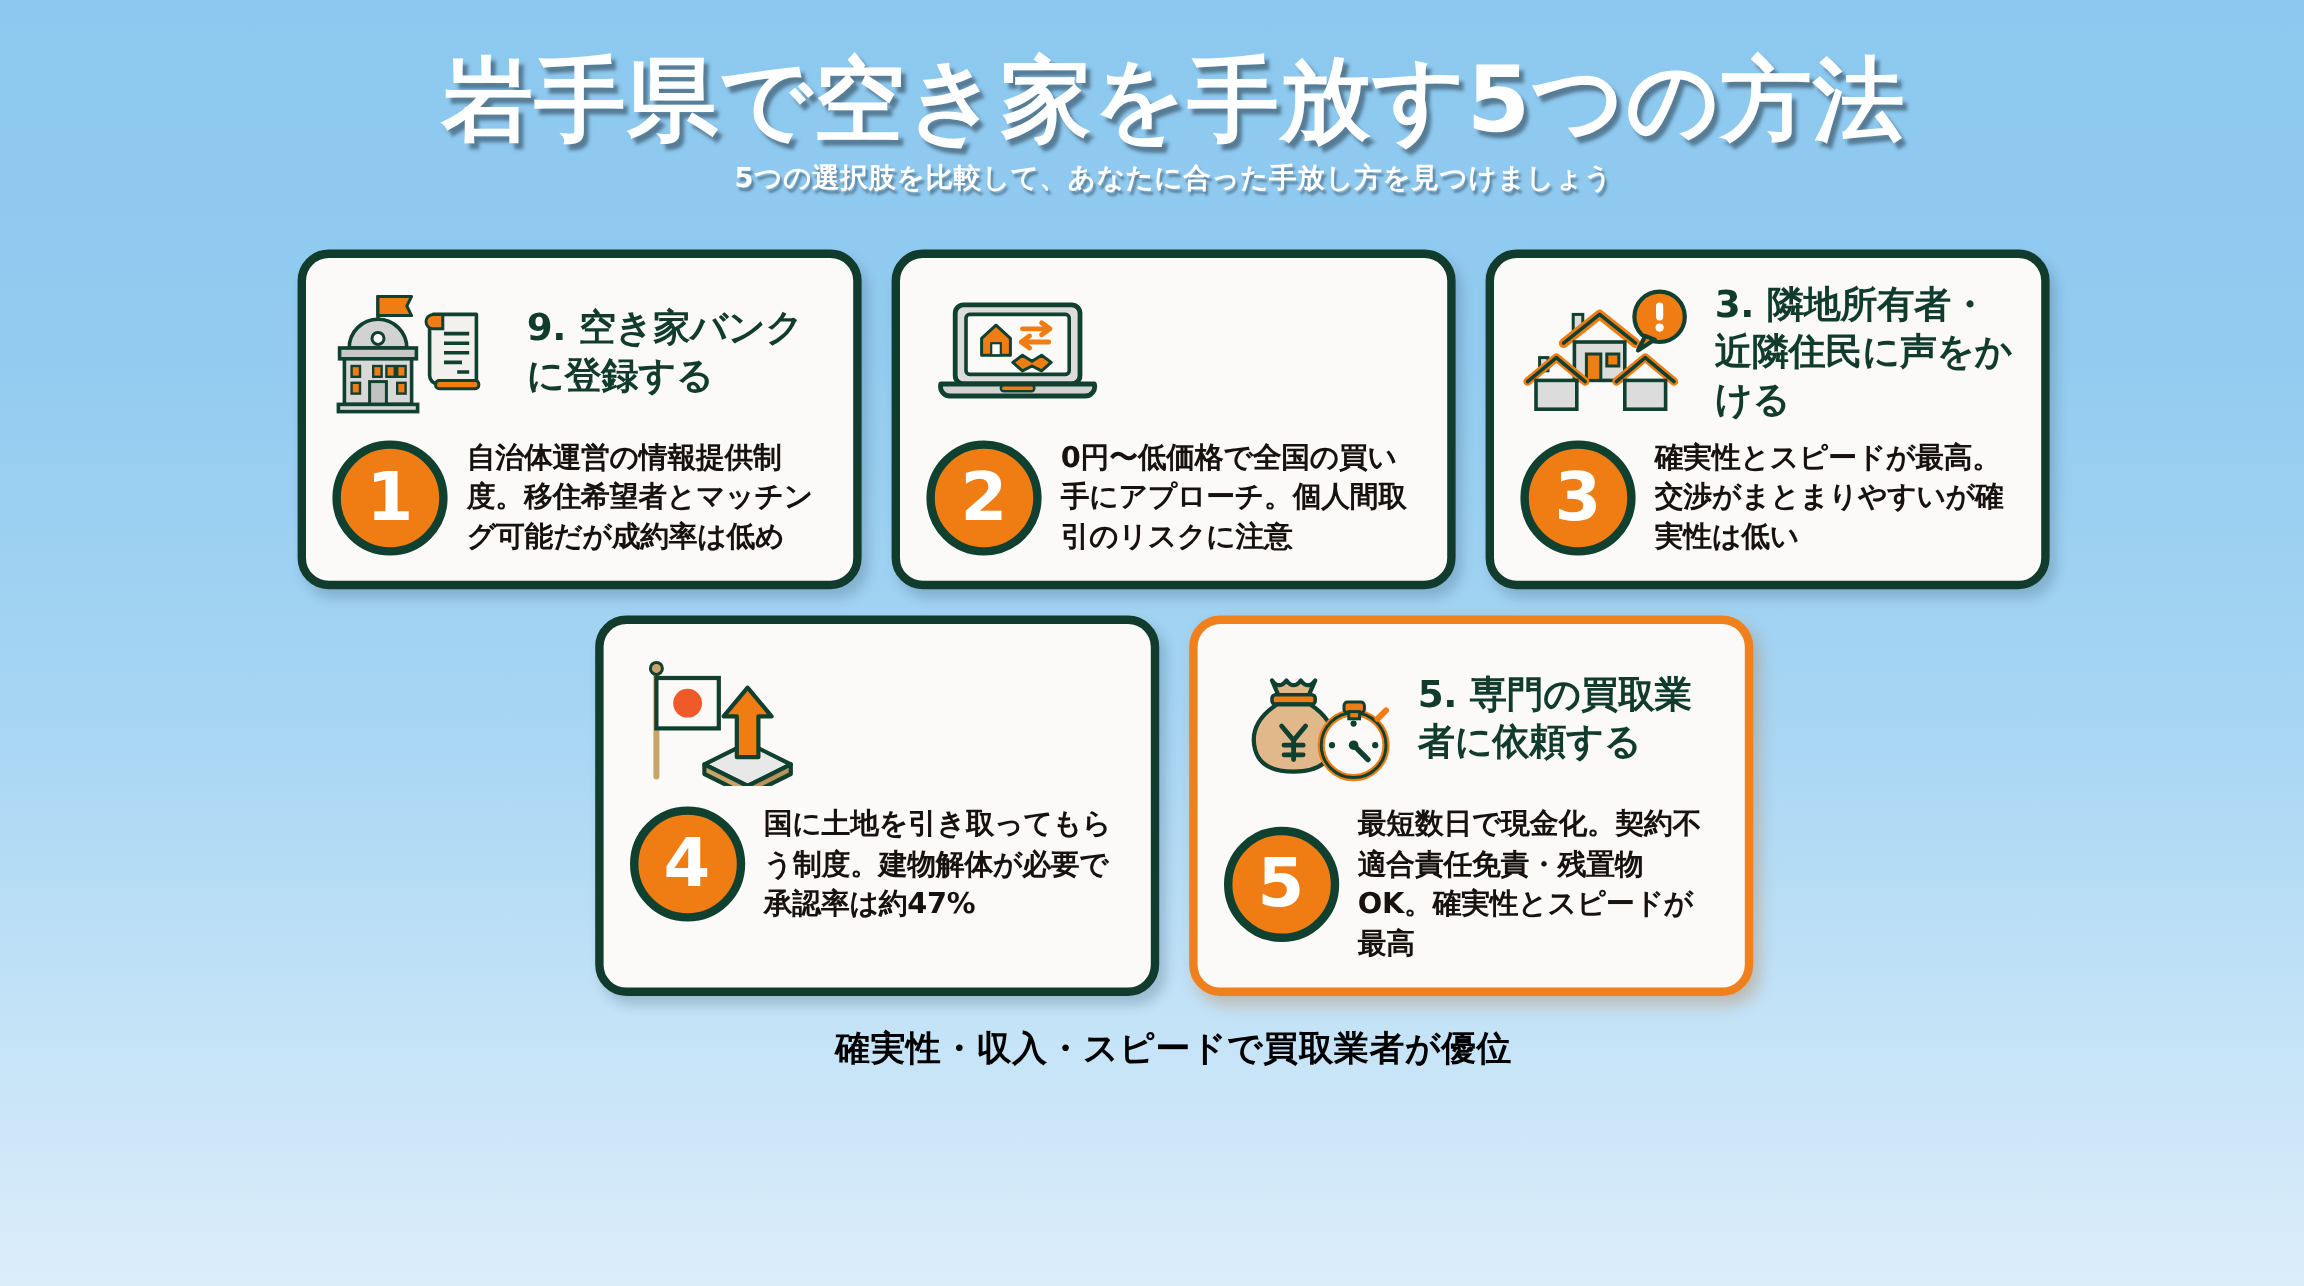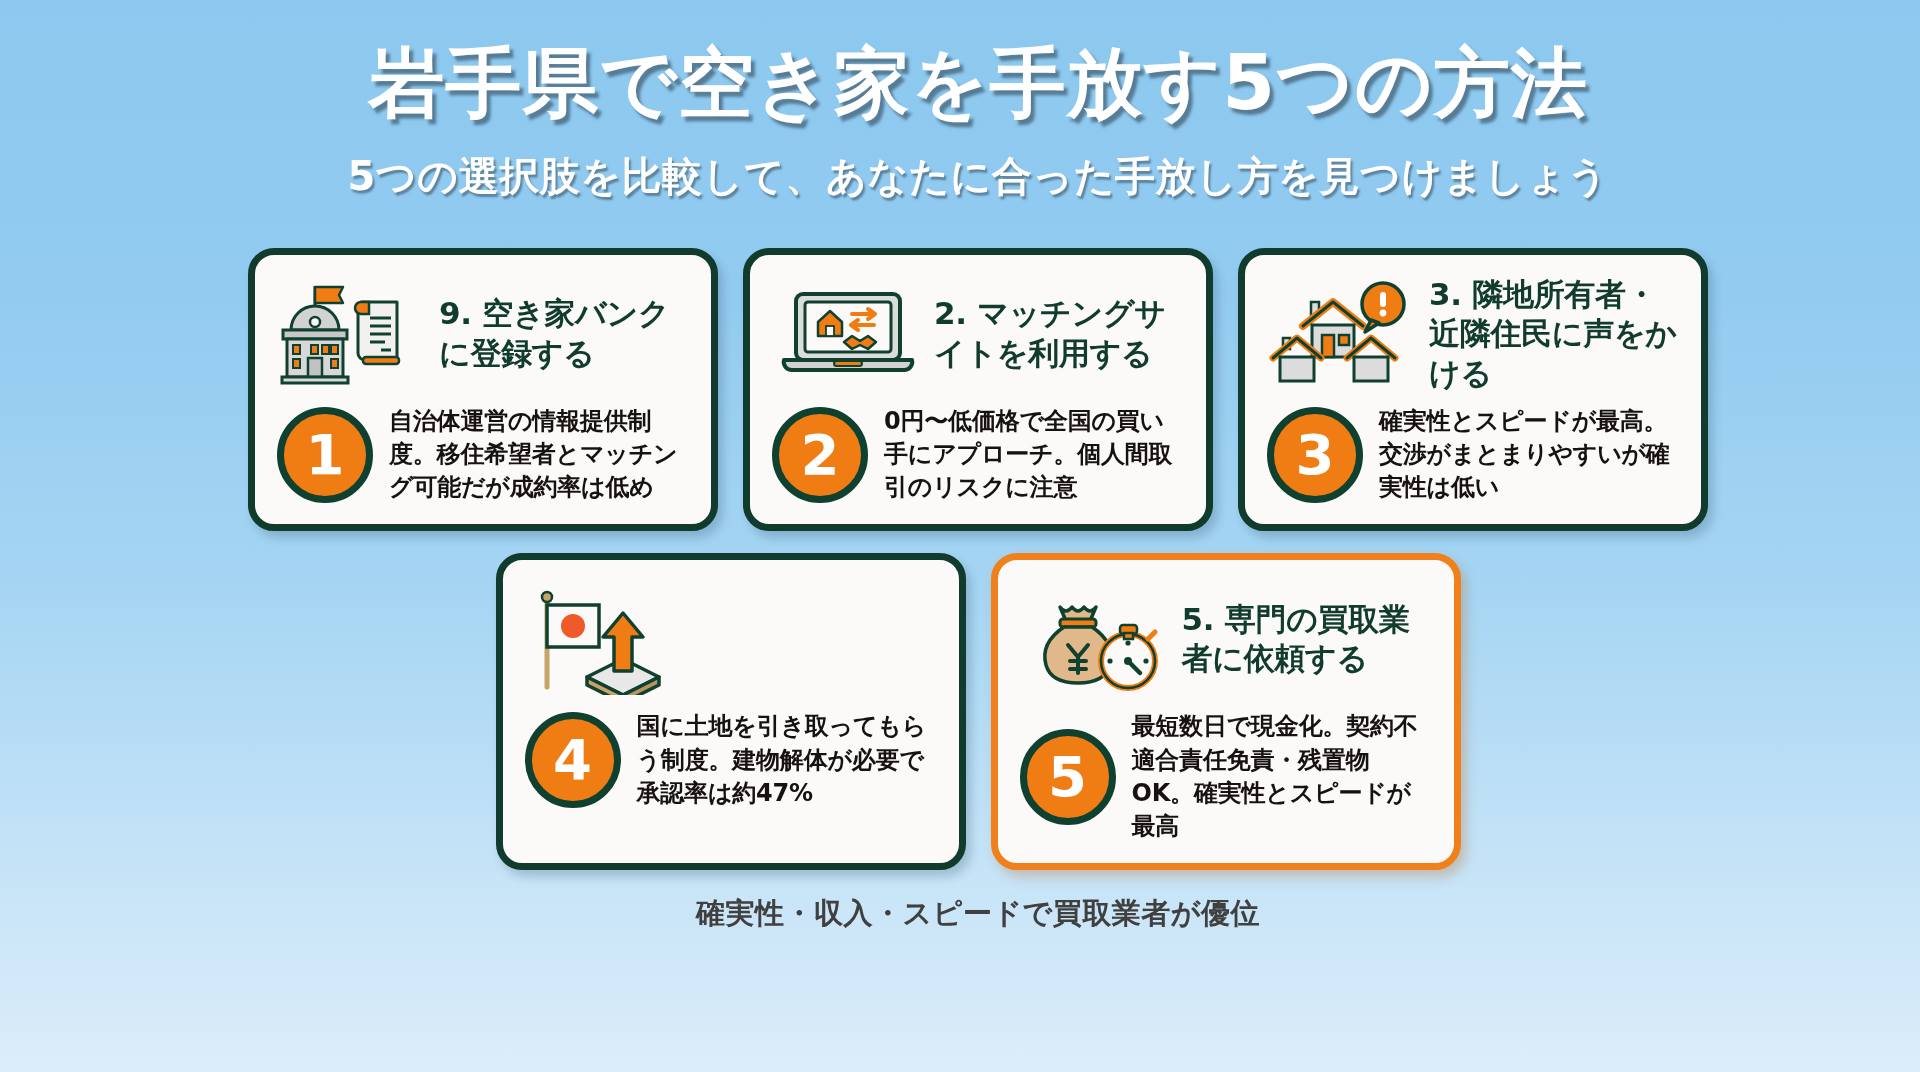--- a/index.html
+++ b/index.html
@@ -33,22 +33,22 @@
     font-size: 76px;
     font-weight: 700;
     color: #ffffff;
     letter-spacing: 1px;
     line-height: 1.12;
     text-shadow: 4px 5px 3px rgba(40,60,75,0.55);
     white-space: nowrap;
   }
 
   .subtitle {
-    margin-top: 24px;
-    font-size: 40px;
+    margin-top: 8px;
+    font-size: 23px;
     font-weight: 700;
     color: #ffffff;
     letter-spacing: 0.5px;
     text-shadow: 2px 3px 2px rgba(40,60,75,0.5);
     white-space: nowrap;
   }
 
   
   .row {
     display: flex;
@@ -134,21 +134,21 @@
     letter-spacing: -0.2px;
     flex: 1 1 auto;
   }
 
   
   .footer {
     text-align: center;
     margin-top: 24px;
     font-size: 29px;
     font-weight: 700;
-    color: #404040;
+    color: #000000;
     letter-spacing: 0.5px;
   }
 </style>
 </head>
 <body>
 
 <div class="stage">
 
   <div class="header">
     <div class="title">岩手県で空き家を手放す5つの方法</div>
@@ -214,21 +214,20 @@
 
             <path d="M80 36 h22 M96 31 l7 5 l-7 5" fill="none" stroke="#ef7d14" stroke-width="4" stroke-linecap="round" stroke-linejoin="round"></path>
             <path d="M102 47 h-22 M86 42 l-7 5 l7 5" fill="none" stroke="#ef7d14" stroke-width="4" stroke-linecap="round" stroke-linejoin="round"></path>
 
             <path d="M72 64 l8 -6 l8 5 l8 -5 l8 6 l-8 7 l-8 -4 l-8 4 Z" fill="#ef7d14" stroke="#10402f" stroke-width="2.5" stroke-linejoin="round"></path>
 
             <path d="M12 82 h128 a8 8 0 0 1 -8 10 H20 a8 8 0 0 1 -8 -10 Z" fill="#d2d2d2" stroke="#10402f" stroke-width="4" stroke-linejoin="round"></path>
             <rect x="62" y="83" width="28" height="5" rx="2.5" fill="#ef7d14" stroke="#10402f" stroke-width="2"></rect>
           </svg>
         </div>
-        <div class="card-title">2. マッチングサイトを利用する</div>
       </div>
       <div class="card-bottom">
         <div class="badge">2</div>
         <div class="card-body">0円〜低価格で全国の買い手にアプローチ。個人間取引のリスクに注意</div>
       </div>
     </div>
 
     <div class="card">
       <div class="card-top">
         <div class="card-icon">

